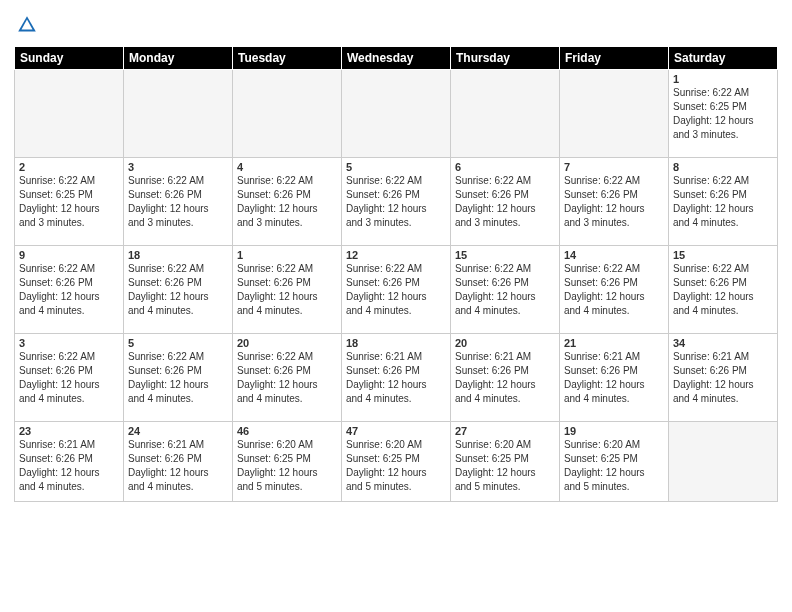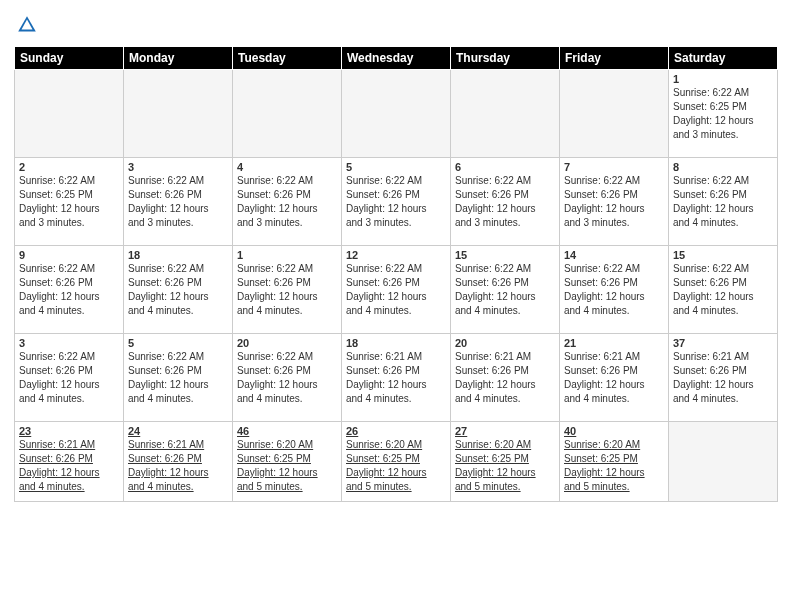--- a/index.html
+++ b/index.html
@@ -88,21 +88,20 @@
       display: block;
       margin-bottom: 1px;
     }
     .day-info {
       font-size: 10px;
       line-height: 1.4;
       color: #333;
     }
     .last-row td {
       height: 80px;
-      text-decoration: underline;
     }
   </style>
 </head>
 <body>
 
 <div class="page">
   <div class="header">
     <div class="logo">
       <div>
         <svg class="logo-icon" viewBox="0 0 40 40">
@@ -290,21 +289,21 @@
 and 4 minutes.</div>
           </td>
           <td>
             <span class="day-num">21</span>
             <div class="day-info" style="white-space: pre-line;">Sunrise: 6:21 AM
 Sunset: 6:26 PM
 Daylight: 12 hours
 and 4 minutes.</div>
           </td>
           <td>
-            <span class="day-num">37</span>
+            <span class="day-num">34</span>
             <div class="day-info" style="white-space: pre-line;">Sunrise: 6:21 AM
 Sunset: 6:26 PM
 Daylight: 12 hours
 and 4 minutes.</div>
           </td>
         </tr>
         <tr class="last-row">
           <td>
             <span class="day-num">23</span>
             <div class="day-info" style="white-space: pre-line;">Sunrise: 6:21 AM
@@ -320,35 +319,35 @@
 and 4 minutes.</div>
           </td>
           <td>
             <span class="day-num">46</span>
             <div class="day-info" style="white-space: pre-line;">Sunrise: 6:20 AM
 Sunset: 6:25 PM
 Daylight: 12 hours
 and 5 minutes.</div>
           </td>
           <td>
-            <span class="day-num">26</span>
+            <span class="day-num">47</span>
             <div class="day-info" style="white-space: pre-line;">Sunrise: 6:20 AM
 Sunset: 6:25 PM
 Daylight: 12 hours
 and 5 minutes.</div>
           </td>
           <td>
             <span class="day-num">27</span>
             <div class="day-info" style="white-space: pre-line;">Sunrise: 6:20 AM
 Sunset: 6:25 PM
 Daylight: 12 hours
 and 5 minutes.</div>
           </td>
           <td>
-            <span class="day-num">40</span>
+            <span class="day-num">19</span>
             <div class="day-info" style="white-space: pre-line;">Sunrise: 6:20 AM
 Sunset: 6:25 PM
 Daylight: 12 hours
 and 5 minutes.</div>
           </td>
           <td class="empty"></td>
         </tr>
       </tbody>
   </table>
 </div>

